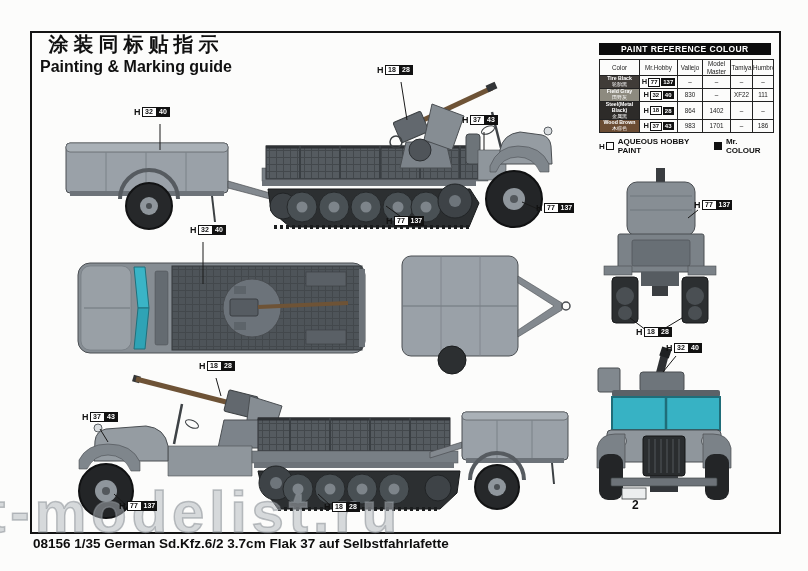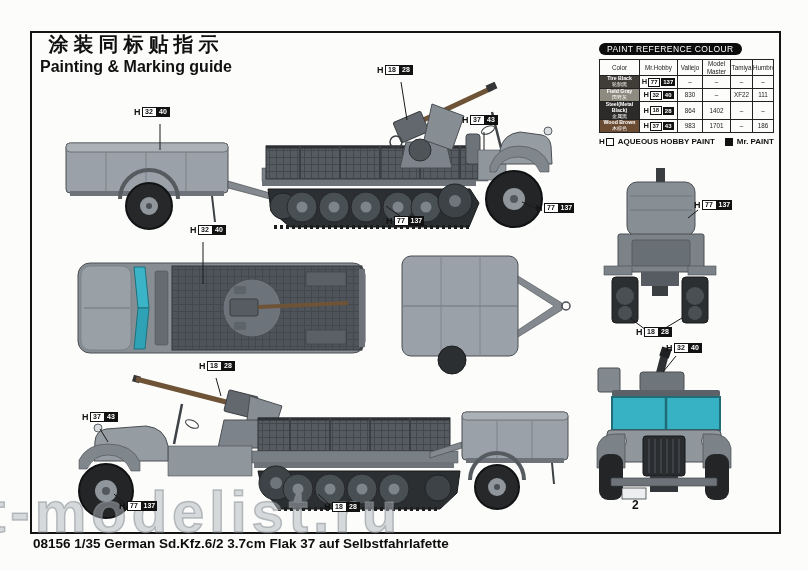--- a/index.html
+++ b/index.html
@@ -5,22 +5,22 @@
   html,body{margin:0;padding:0;background:#e8e8e6;}
   .page{position:relative;width:808px;height:571px;background:#fcfcfb;overflow:hidden;
         font-family:"Liberation Sans",sans-serif;}
   .frame{position:absolute;left:30px;top:31px;width:747px;height:499px;border:2px solid #141414;}
   .title-block{position:absolute;left:40px;top:32px;text-align:center;}
   .title-cn{font-size:20px;font-weight:bold;letter-spacing:5px;color:#101010;line-height:24px;}
   .title-en{font-size:16px;font-weight:bold;color:#101010;line-height:22px;}
   .art{position:absolute;left:0;top:0;width:808px;height:571px;z-index:1;}
   
   .pt-wrap{position:absolute;left:599px;top:38px;width:176px;z-index:3;}
-  .pt-titlebar{background:#0c0c0c;color:#fff;font-size:8.5px;line-height:12px;font-weight:normal;
-               padding:0 8px;display:inline-block;letter-spacing:.4px;border-radius:6px;}
+  .pt-titlebar{background:#0c0c0c;color:#fff;font-size:8.5px;line-height:12px;font-weight:bold;
+               padding:0 22px;display:inline-block;letter-spacing:.4px;}
   .pt-wrap table{border-collapse:collapse;width:175px;margin-top:3px;table-layout:fixed;}
   .pt-wrap th,.pt-wrap td{border:1px solid #222;text-align:center;padding:0;
                font-size:6.3px;line-height:7.5px;color:#1c1c1c;overflow:hidden;}
   .pt-wrap th{height:15px;font-weight:normal;}
   .pt-wrap td{height:12px;}
   .namecell div{color:#fff;}
   .n-en{font-size:5.2px;line-height:5.8px;font-weight:bold;}
   .n-cn{font-size:5px;line-height:5.6px;}
   .mh{display:flex;align-items:center;justify-content:center;gap:1px;}
   .mh .h{font-weight:bold;font-size:7.5px;}
@@ -362,21 +362,21 @@
         <td>–</td>
         <td>186</td>
       </tr>
     </tbody>
       </table>
     <div class="legend">
       <span>H</span>
       <span class="sq-open"></span>
       <span>AQUEOUS HOBBY PAINT</span>
       <span class="sq-fill"></span>
-      <span>Mr. PAINT</span>
+      <span>Mr. COLOUR</span>
     </div>
   </div>
 
   <div class="callout" style="left:134px;top:107px">
       <span class="h">H</span>
       <span class="b1">32</span>
       <span class="b2">40</span>
     </div>
   <div class="callout" style="left:377px;top:65px">
       <span class="h">H</span>

